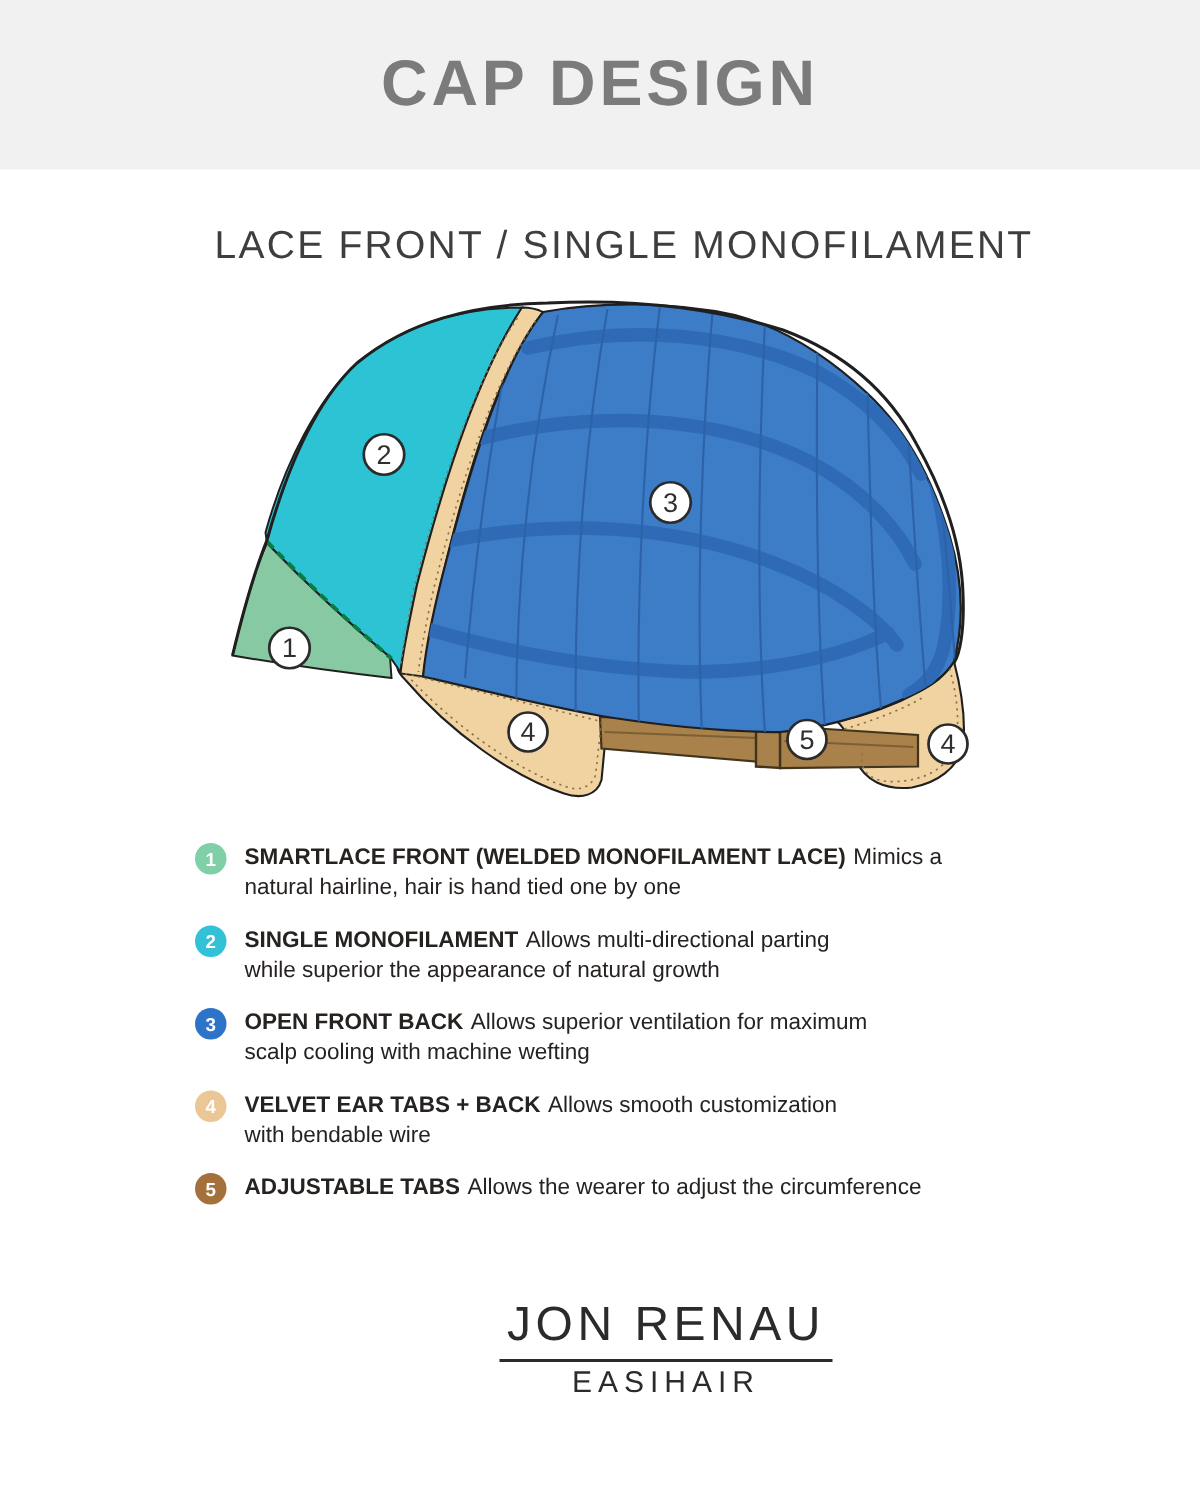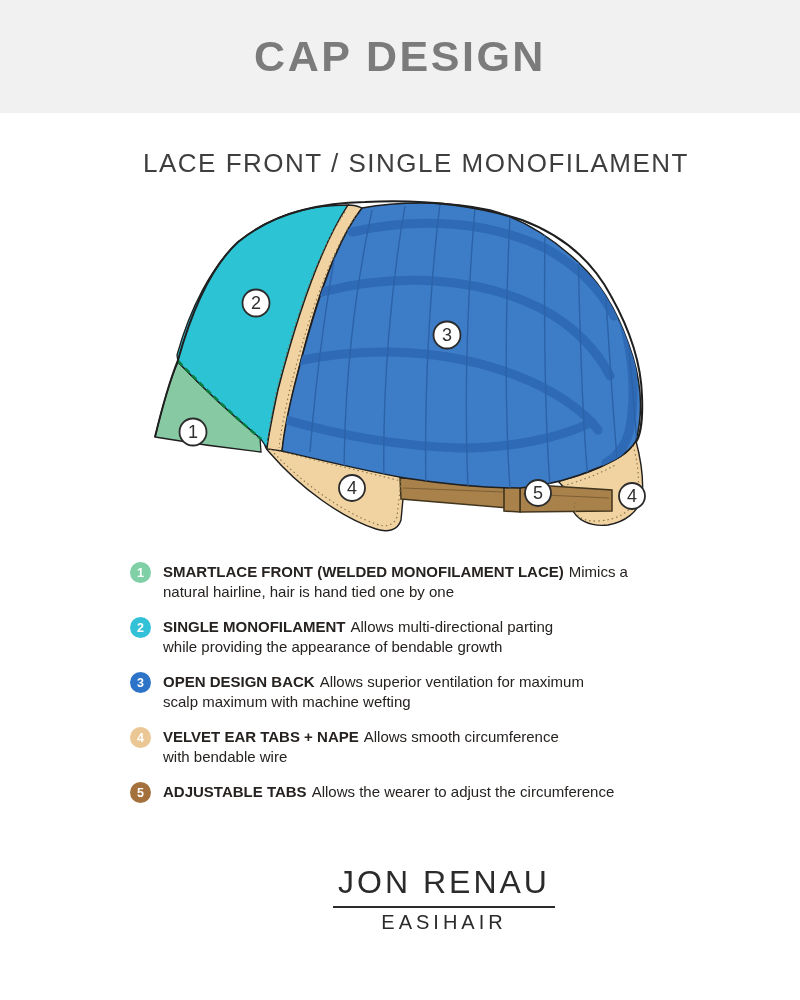--- a/index.html
+++ b/index.html
@@ -132,29 +132,29 @@
     </svg>
   </div>
 
   <div class="legend">
     <div class="legend-row">
       <div class="bullet" style="background-color: rgb(127, 207, 167);">1</div>
       <div class="legend-text"><span class="t">SMARTLACE FRONT (WELDED MONOFILAMENT LACE)</span><span class="d1">Mimics a</span><br><span>natural hairline, hair is hand tied one by one</span></div>
     </div>
     <div class="legend-row">
       <div class="bullet" style="background-color: rgb(51, 193, 216);">2</div>
-      <div class="legend-text"><span class="t">SINGLE MONOFILAMENT</span><span class="d1">Allows multi-directional parting</span><br><span>while providing the appearance of bendable growth</span></div>
+      <div class="legend-text"><span class="t">SINGLE MONOFILAMENT</span><span class="d1">Allows multi-directional parting</span><br><span>while superior the appearance of natural growth</span></div>
     </div>
     <div class="legend-row">
       <div class="bullet" style="background-color: rgb(45, 116, 200);">3</div>
-      <div class="legend-text"><span class="t">OPEN DESIGN BACK</span><span class="d1">Allows superior ventilation for maximum</span><br><span>scalp maximum  with machine wefting</span></div>
+      <div class="legend-text"><span class="t">OPEN FRONT BACK</span><span class="d1">Allows superior ventilation for maximum</span><br><span>scalp cooling  with machine wefting</span></div>
     </div>
     <div class="legend-row">
       <div class="bullet" style="background-color: rgb(235, 199, 149);">4</div>
-      <div class="legend-text"><span class="t">VELVET EAR TABS + NAPE</span><span class="d1">Allows smooth circumference</span><br><span>with bendable wire</span></div>
+      <div class="legend-text"><span class="t">VELVET EAR TABS + BACK</span><span class="d1">Allows smooth customization</span><br><span>with bendable wire</span></div>
     </div>
     <div class="legend-row">
       <div class="bullet" style="background-color: rgb(164, 113, 60);">5</div>
       <div class="legend-text"><span class="t">ADJUSTABLE TABS</span><span class="d1">Allows the wearer to adjust the circumference</span></div>
     </div>
   </div>
 
   <div class="footer">
     <div class="brand">JON RENAU</div>
     <div class="footer-rule"></div>

